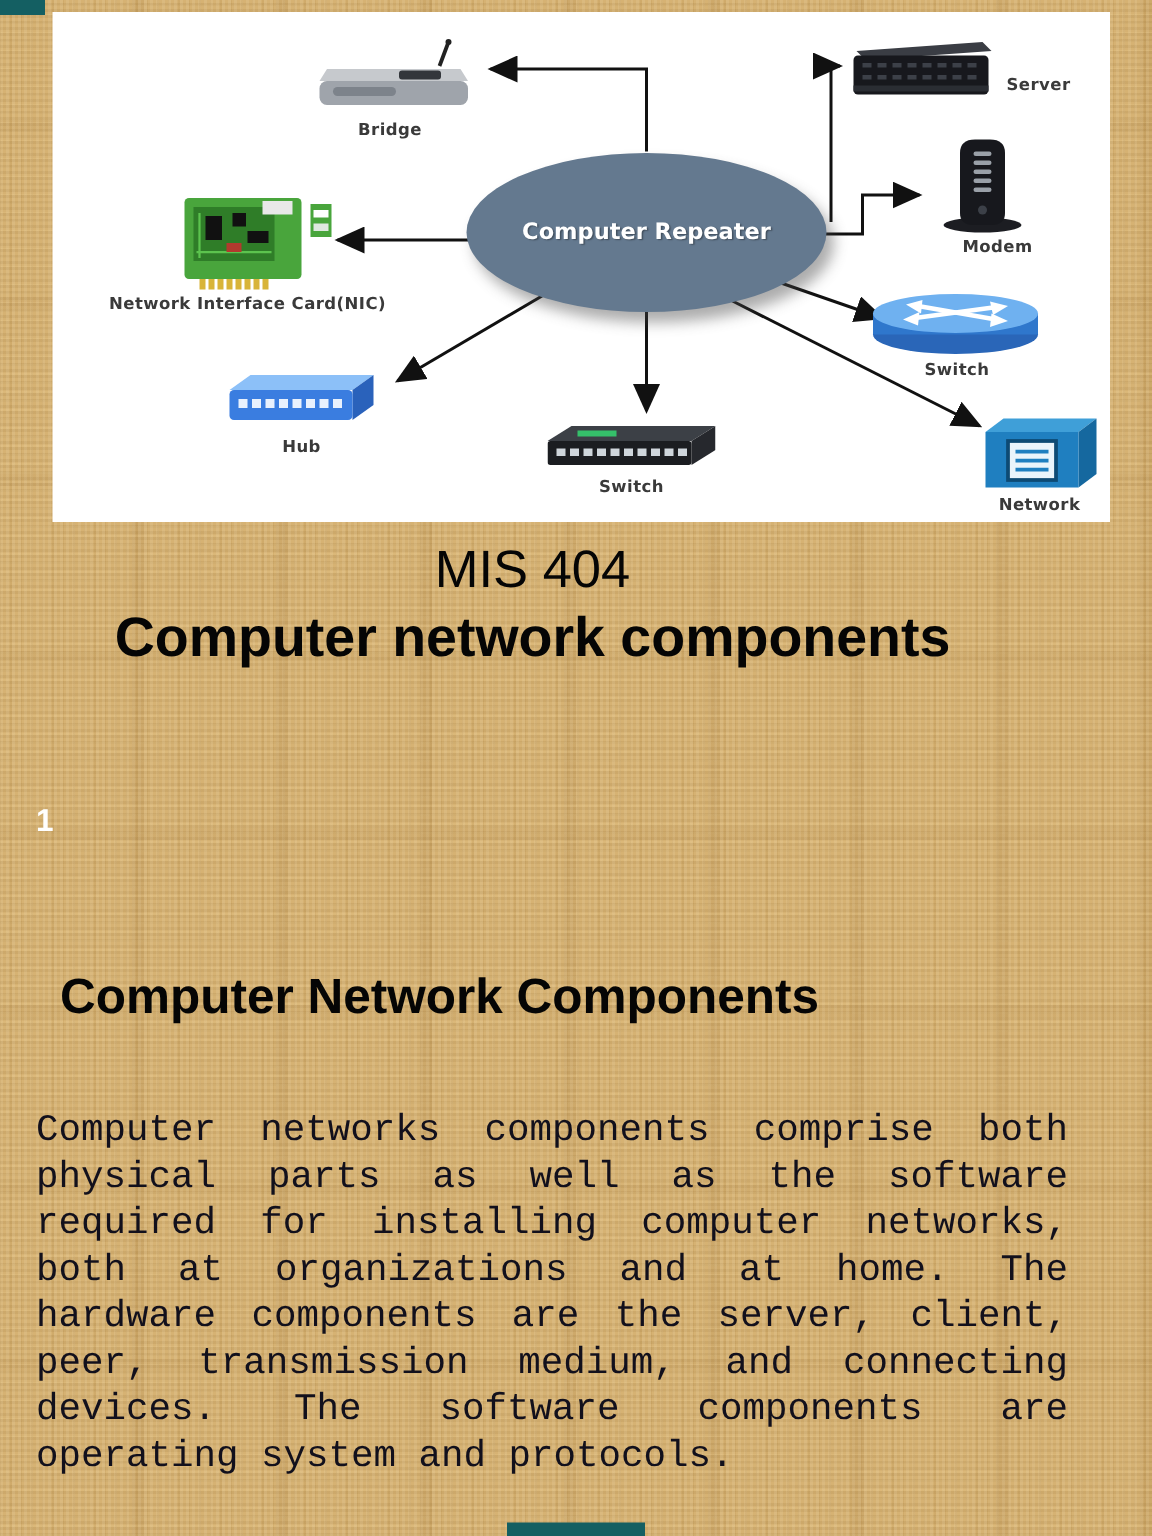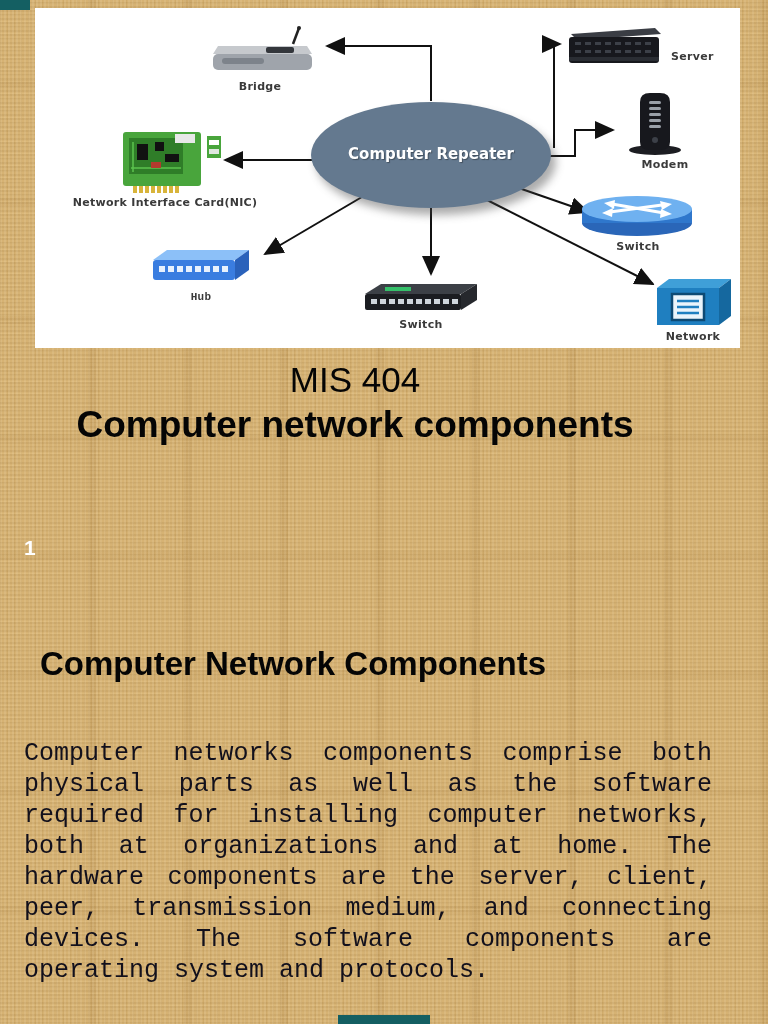--- a/index.html
+++ b/index.html
@@ -37,21 +37,21 @@
   .label-server{left:636px;top:42px;width:70px;}
   .icon-modem{left:585px;top:84px;}
   .label-modem{left:588px;top:150px;width:84px;}
   .icon-router{left:545px;top:184px;}
   .label-router{left:557px;top:232px;width:92px;}
   .icon-repeater{left:618px;top:268px;}
   .label-repeater{left:606px;top:322px;width:104px;}
   .icon-switch{left:330px;top:272px;}
   .label-switch{left:330px;top:310px;width:112px;}
   .icon-hub{left:112px;top:240px;}
-  .label-hub{left:112px;top:283px;width:108px;font-family:Liberation Mono, monospace;}
+  .label-hub{left:112px;top:283px;width:108px;}
   .icon-nic{left:80px;top:116px;}
   .label-nic{left:0;top:188px;width:260px;}
 
   .center-ellipse{
     position:absolute;left:276px;top:94px;width:240px;height:106px;
     border-radius:50%;
     background:#64798f;
     box-shadow:5px 7px 9px rgba(70,70,70,.45);
     display:flex;flex-direction:column;align-items:center;justify-content:center;
     color:#ffffff;font-family:"DejaVu Sans", sans-serif;font-weight:bold;font-size:15px;

